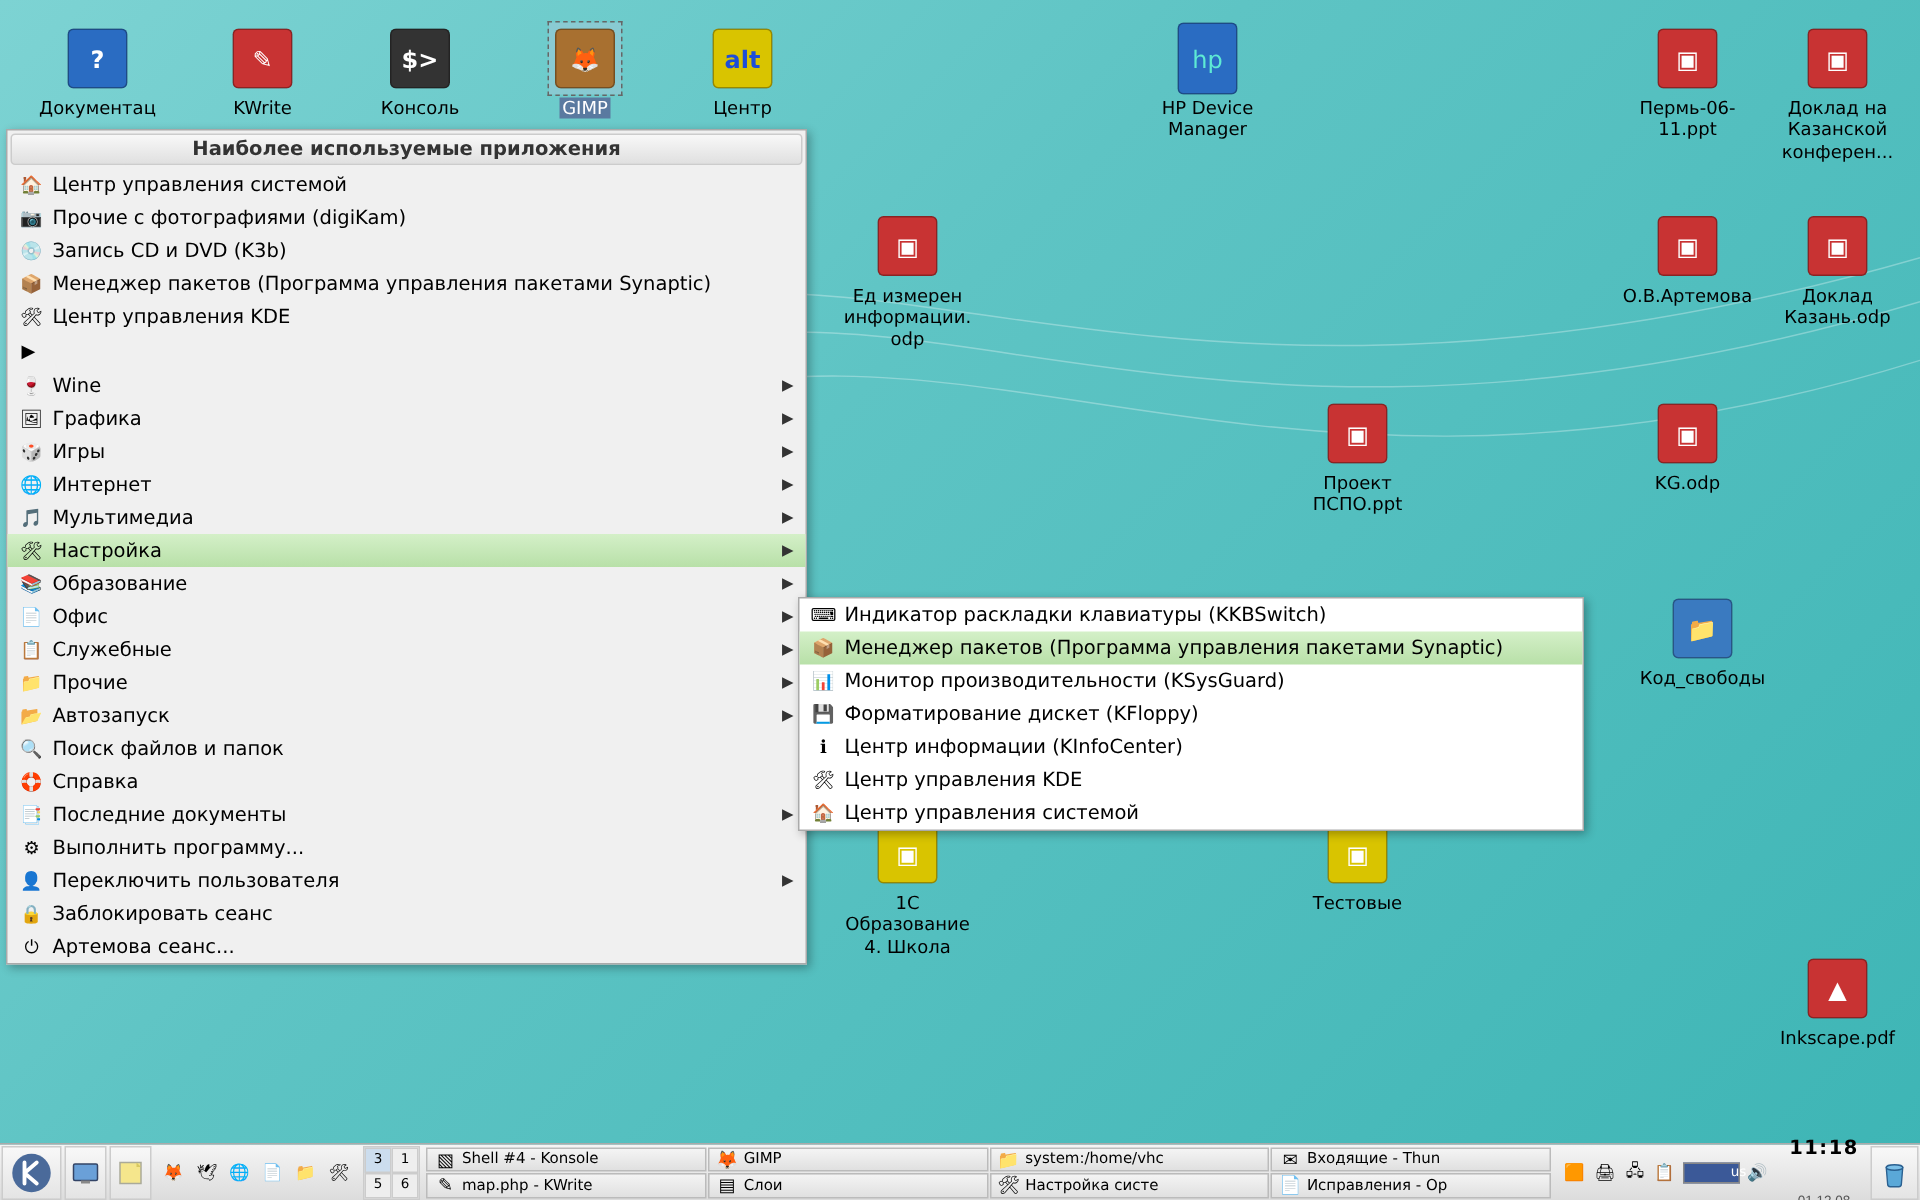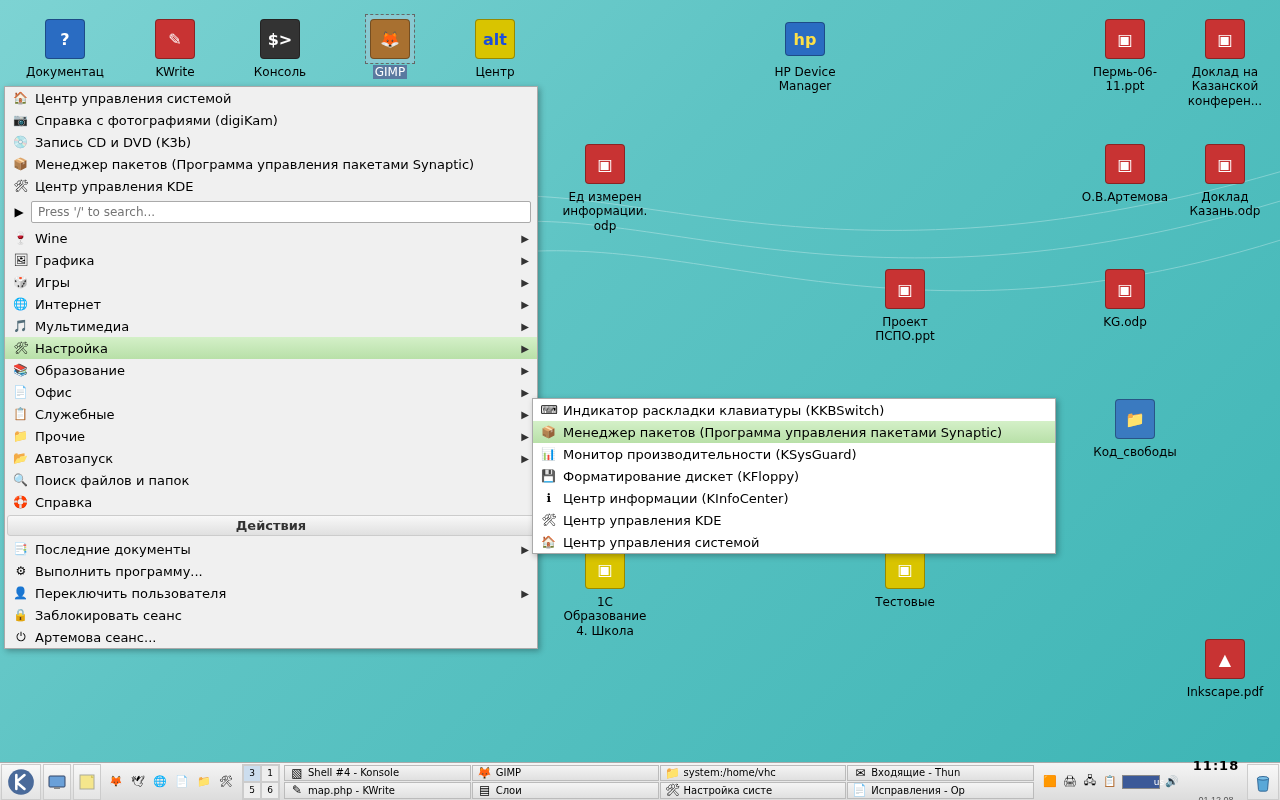--- a/index.html
+++ b/index.html
@@ -79,21 +79,21 @@
         <div class="label">GIMP</div>
       </div>
       <div class="desktop-icon" style="left: 450px; top: 15px;">
         <div class="icon-box">
           <div class="glyph" style="width:40px;height:40px;background:#d9c400;color:#1d4ed8;display:flex;align-items:center;justify-content:center;font-size:16px;font-weight:bold;border:1px solid rgba(0,0,0,0.3)">alt</div>
         </div>
         <div class="label">Центр</div>
       </div>
       <div class="desktop-icon" style="left: 760px; top: 15px;">
         <div class="icon-box">
-          <div class="glyph" style="width:40px;height:34px;background:#2a6cc2;color:#fde047;display:flex;align-items:center;justify-content:center;font-size:16px;font-weight:bold;border:1px solid rgba(0,0,0,0.3)">hp</div>
+          <div class="glyph" style="width:40px;height:48px;background:#2a6cc2;color:#5eead4;display:flex;align-items:center;justify-content:center;font-size:16px;font-weight:normal;border:1px solid rgba(0,0,0,0.3)">hp</div>
         </div>
         <div class="label">HP Device Manager</div>
       </div>
       <div class="desktop-icon" style="left: 1080px; top: 15px;">
         <div class="icon-box">
           <div class="glyph" style="width:40px;height:40px;background:#c83333;color:#fff;display:flex;align-items:center;justify-content:center;font-size:16px;font-weight:bold;border:1px solid rgba(0,0,0,0.3)">▣</div>
         </div>
         <div class="label">Пермь-06-11.ppt</div>
       </div>
       <div class="desktop-icon" style="left: 1180px; top: 15px;">
@@ -153,45 +153,45 @@
       <div class="desktop-icon" style="left: 1180px; top: 635px;">
         <div class="icon-box">
           <div class="glyph" style="width:40px;height:40px;background:#c83333;color:#fff;display:flex;align-items:center;justify-content:center;font-size:16px;font-weight:bold;border:1px solid rgba(0,0,0,0.3)">▲</div>
         </div>
         <div class="label">Inkscape.pdf</div>
       </div>
     </div>
 </div>
 
 <div class="appmenu">
+  <div class="section-header">Наиболее используемые приложения</div>
   <div id="most-used">
       <div class="item">
         <span class="mini-icon">🏠</span>
         <span>Центр управления системой</span>
       </div>
       <div class="item">
         <span class="mini-icon">📷</span>
-        <span>Справка с фотографиями (digiKam)</span>
+        <span>Прочие с фотографиями (digiKam)</span>
       </div>
       <div class="item">
         <span class="mini-icon">💿</span>
         <span>Запись CD и DVD (K3b)</span>
       </div>
       <div class="item">
         <span class="mini-icon">📦</span>
         <span>Менеджер пакетов (Программа управления пакетами Synaptic)</span>
       </div>
       <div class="item">
         <span class="mini-icon">🛠</span>
         <span>Центр управления KDE</span>
       </div>
     </div>
   <div class="search-row">
     <span class="mini-icon">▶</span>
-    <input type="text" placeholder="Press '/' to search..." style="">
   </div>
   <div id="all-apps">
       <div class="item">
         <span class="mini-icon">🍷</span>
         <span>Wine</span>
         <span class="arrow">▶</span>
       </div>
       <div class="item">
         <span class="mini-icon">🖼</span>
         <span>Графика</span>
@@ -244,21 +244,20 @@
       </div>
       <div class="item">
         <span class="mini-icon">🔍</span>
         <span>Поиск файлов и папок</span>
       </div>
       <div class="item">
         <span class="mini-icon">🛟</span>
         <span>Справка</span>
       </div>
     </div>
-  <div class="section-header">Действия</div>
   <div id="actions">
       <div class="item">
         <span class="mini-icon">📑</span>
         <span>Последние документы</span>
         <span class="arrow">▶</span>
       </div>
       <div class="item">
         <span class="mini-icon">⚙</span>
         <span>Выполнить программу...</span>
       </div>

